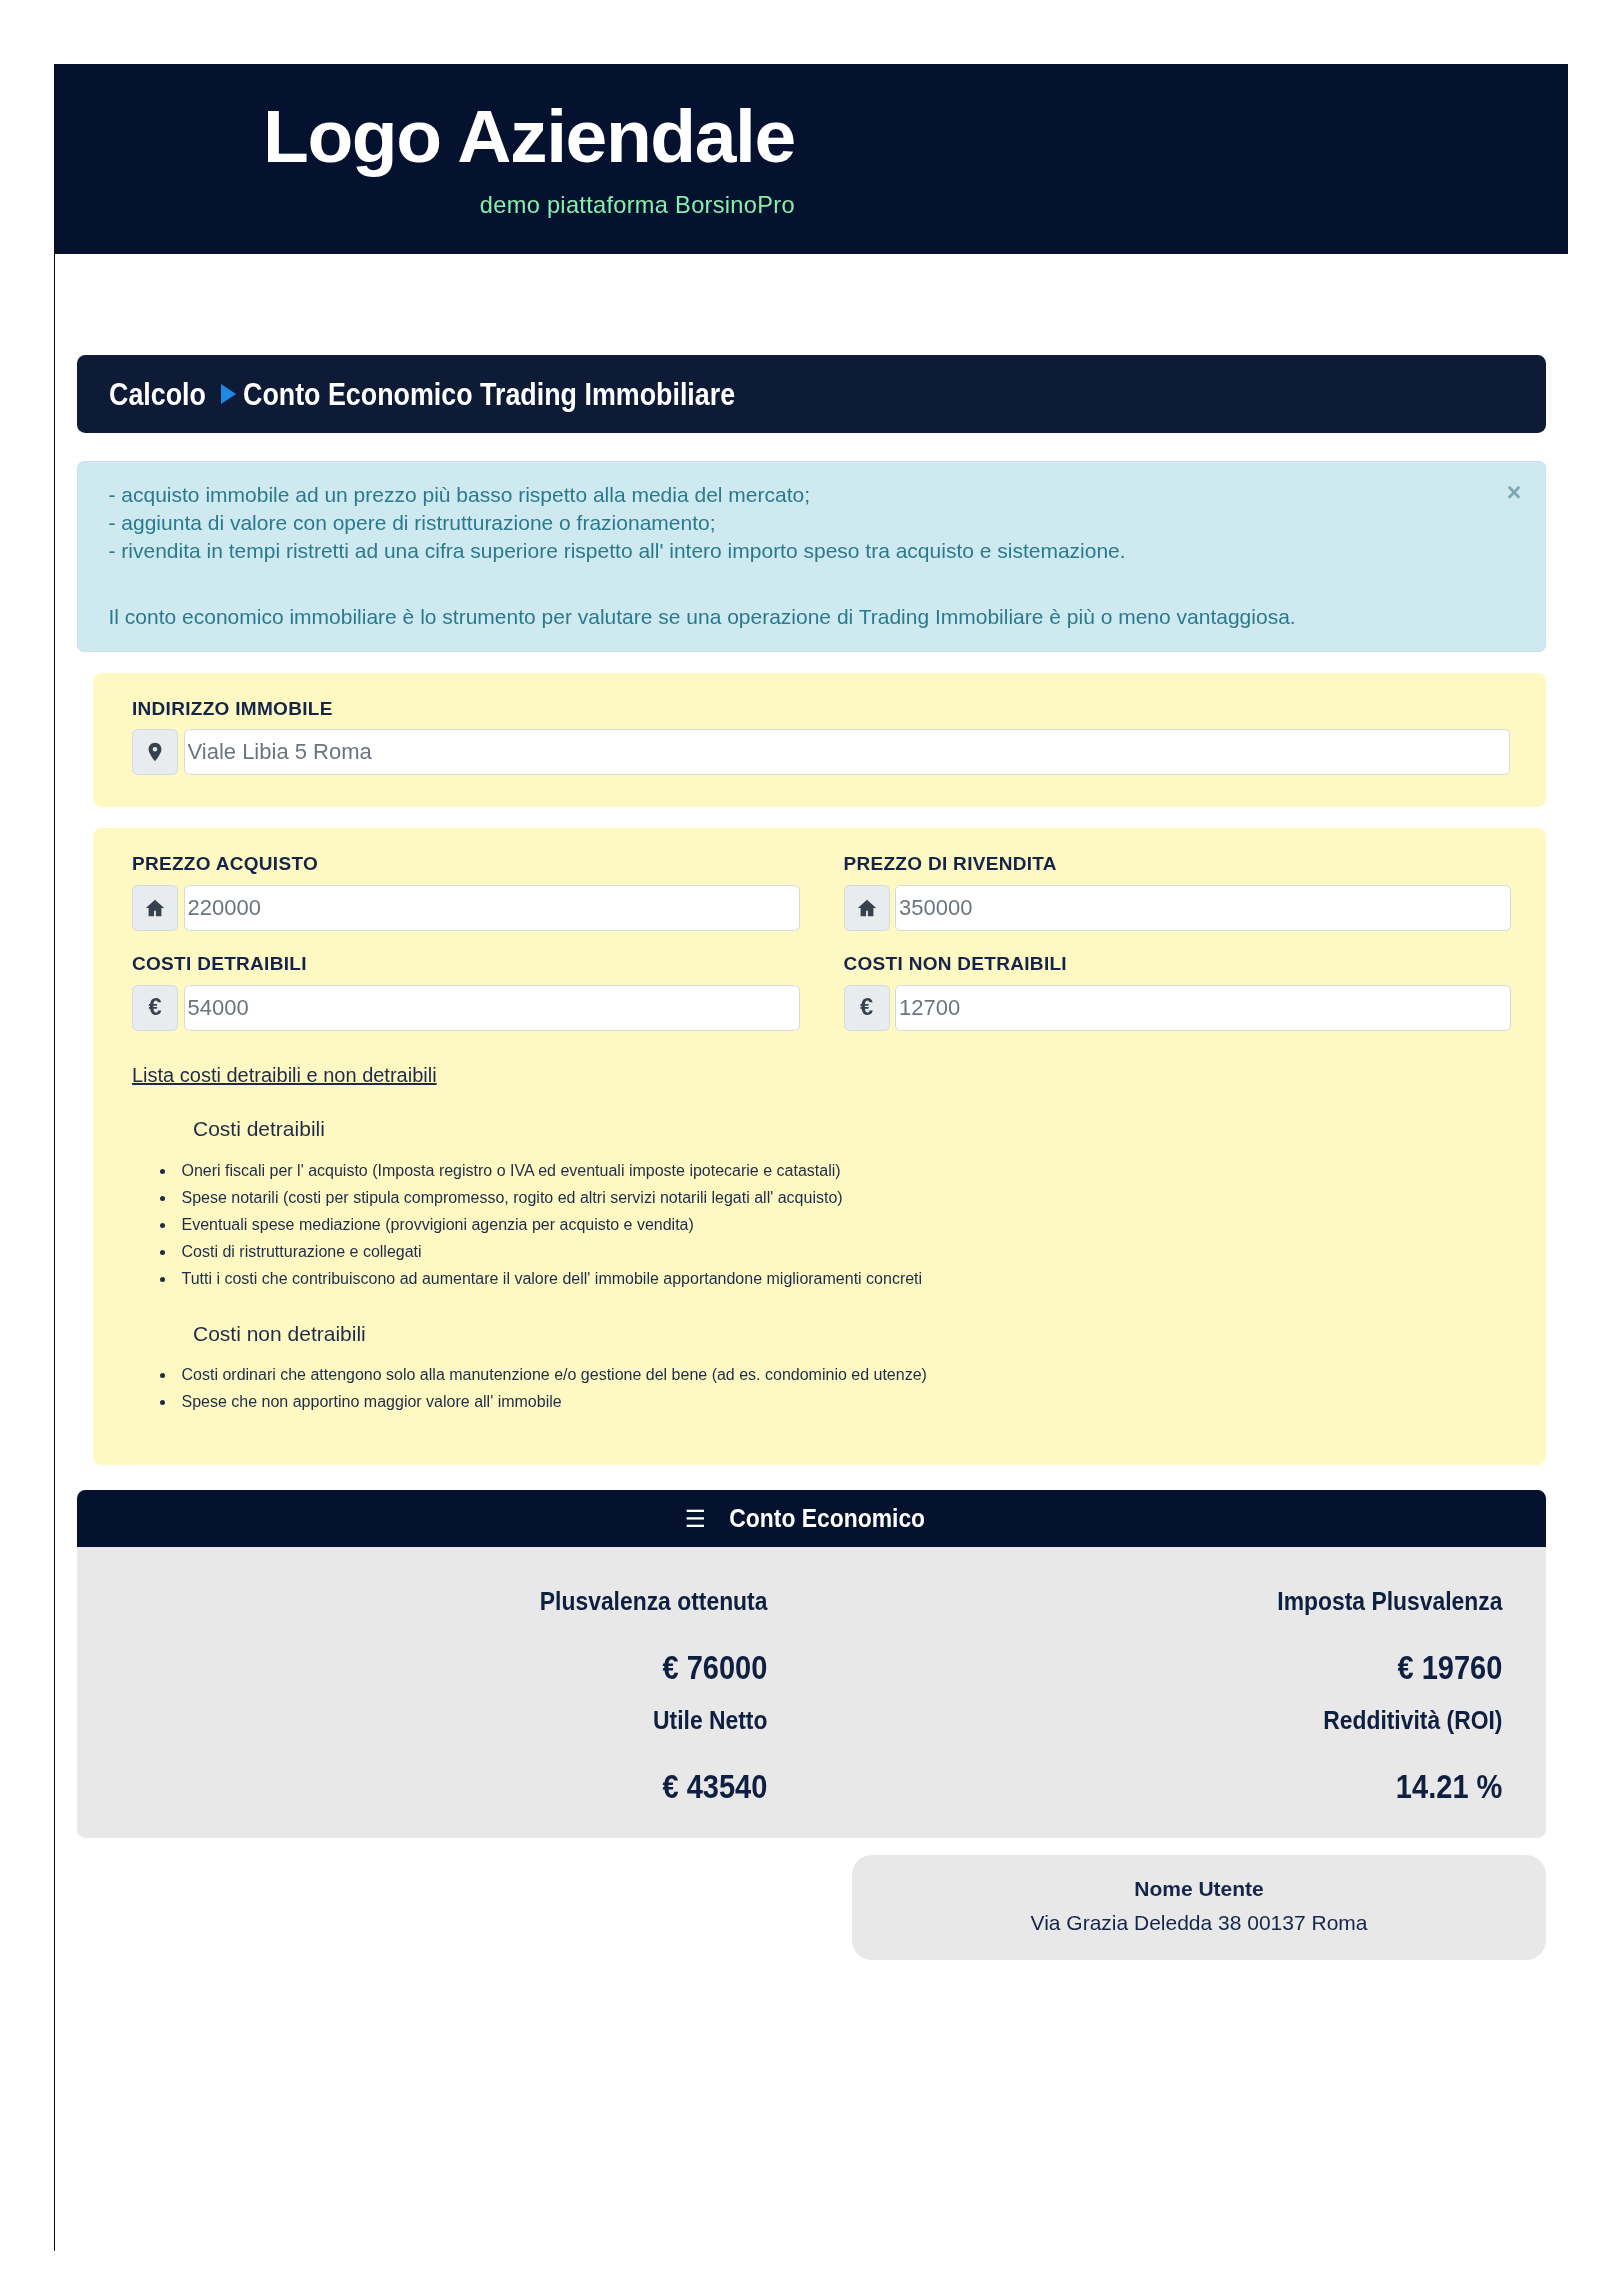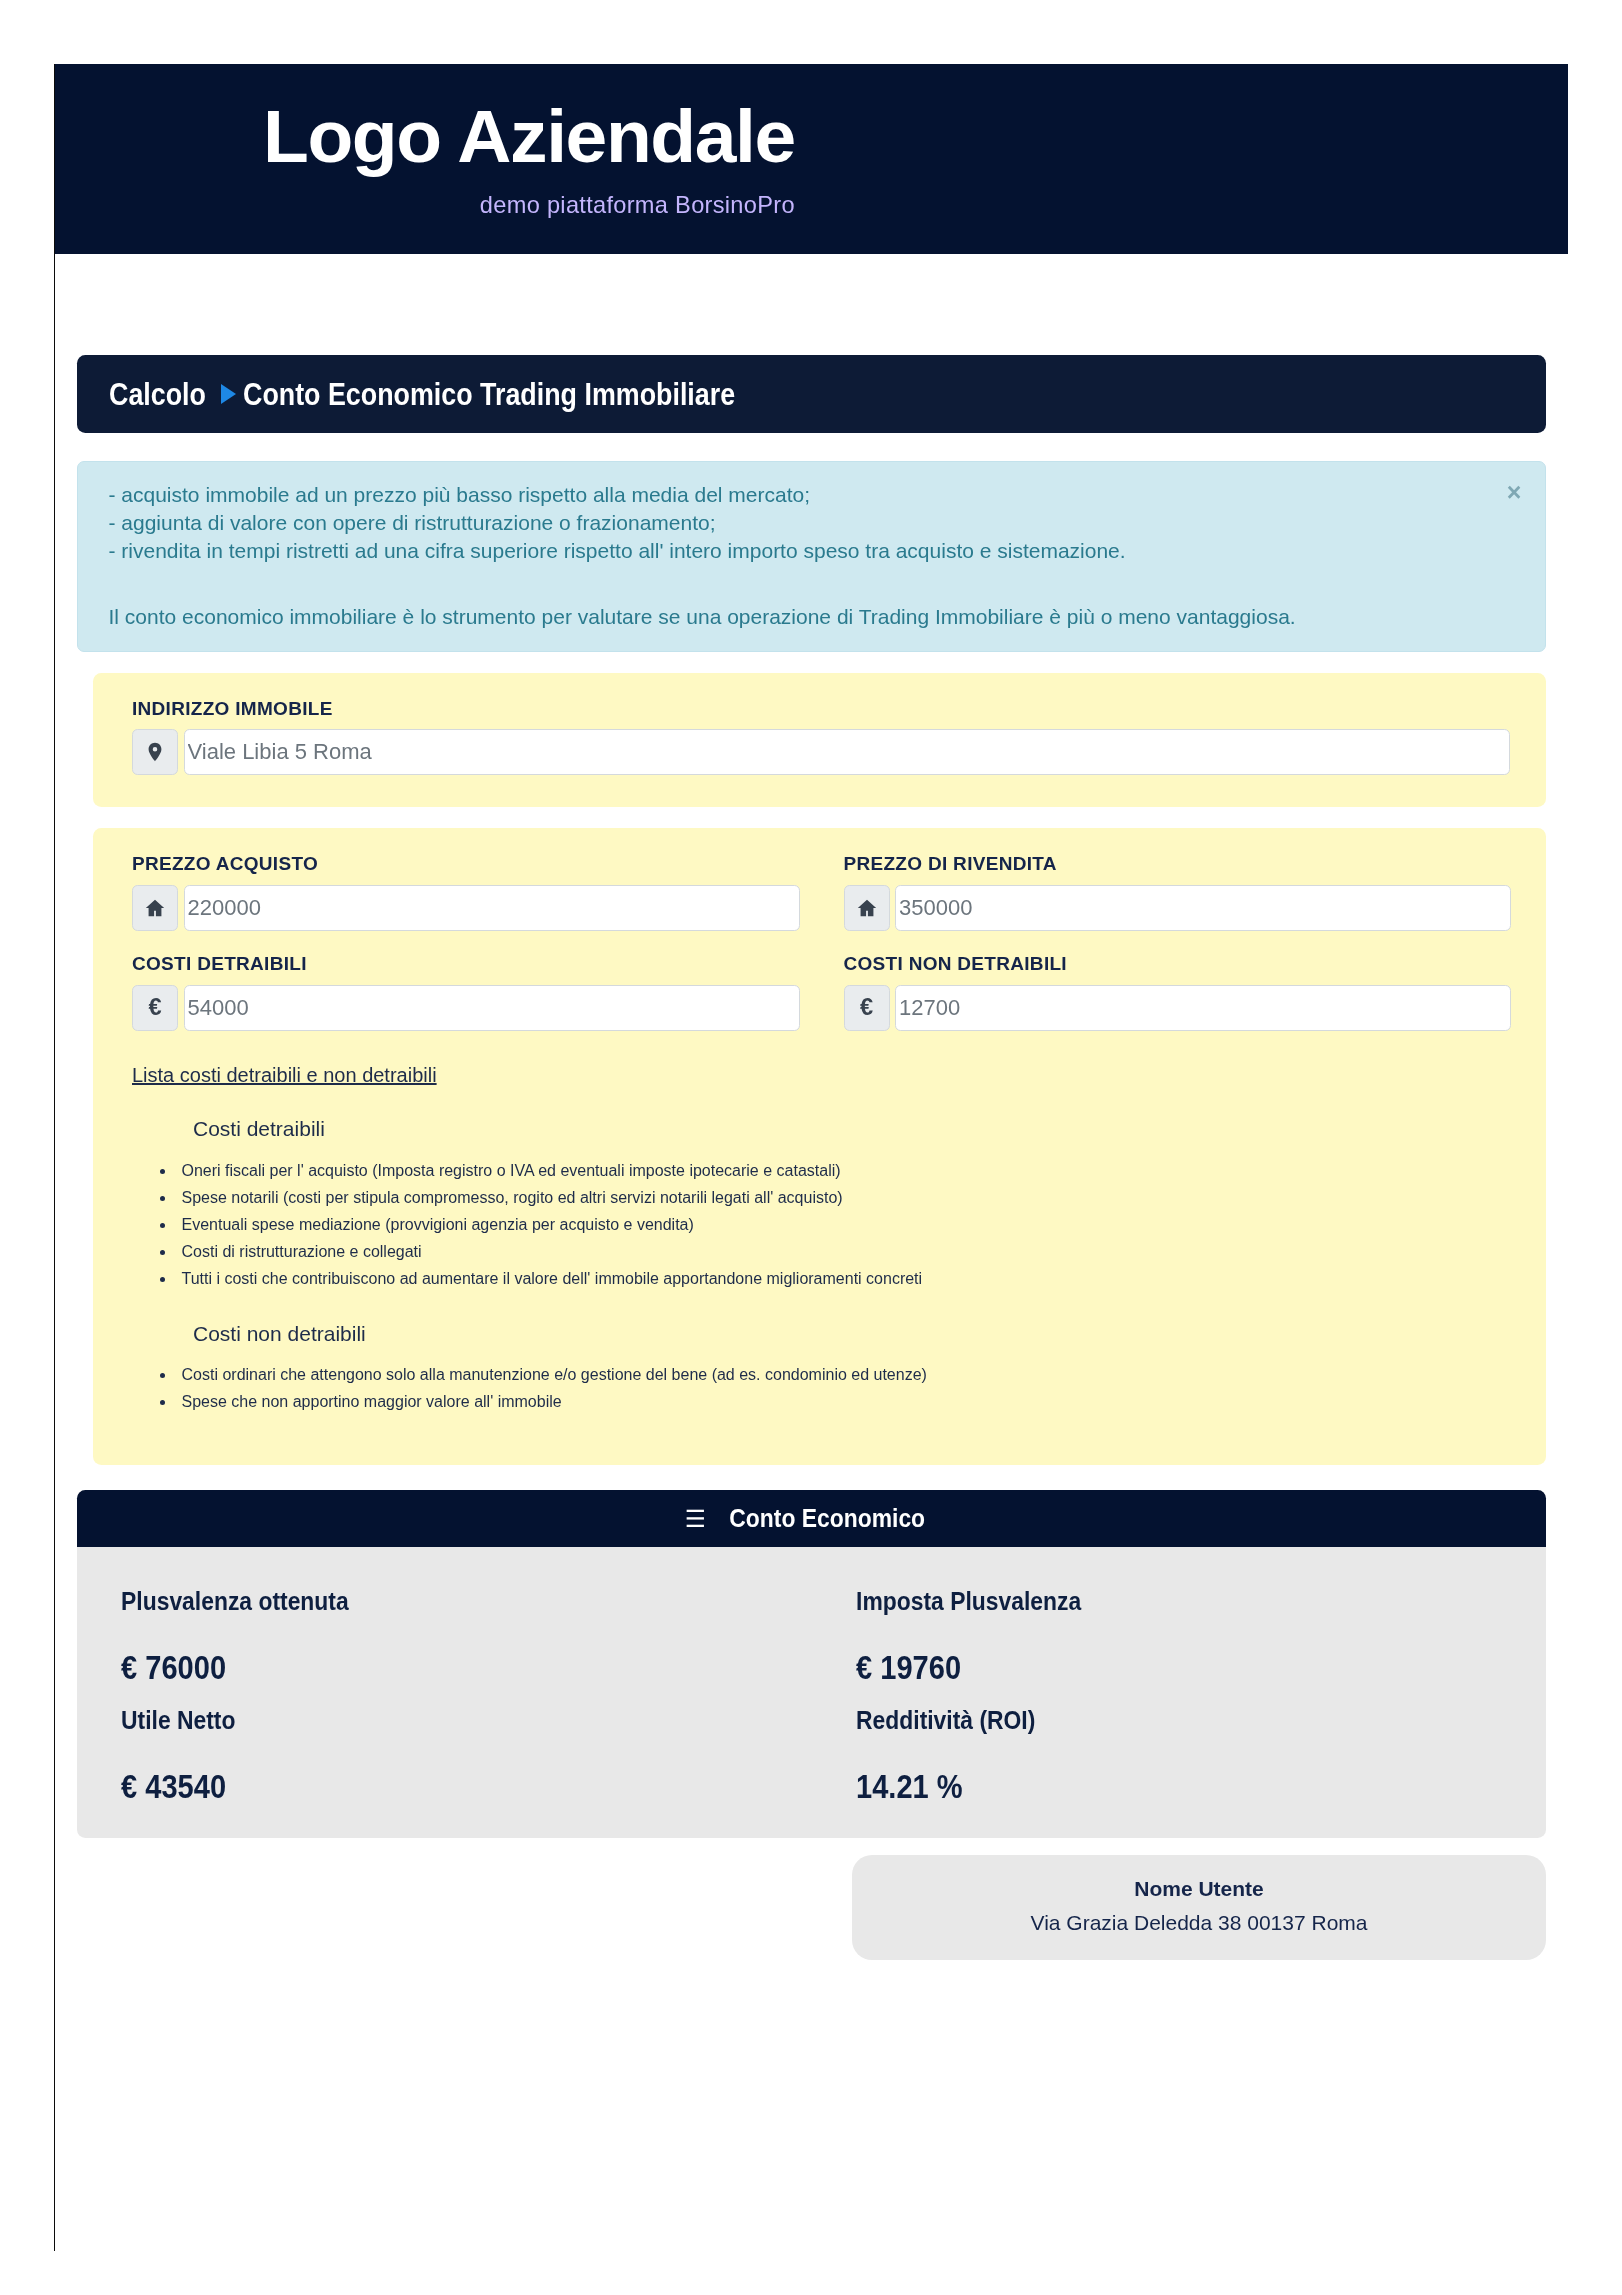--- a/index.html
+++ b/index.html
@@ -20,21 +20,21 @@
     height: 190px; background: #041230;
     display: flex; align-items: center;
     padding-left: 208px;
   }
   .logo-block { display: inline-block; text-align: right; }
   .logo-title {
     color: #ffffff; font-size: 75px; font-weight: bold;
     letter-spacing: -1.4px; line-height: 1;
   }
   .logo-subtitle {
-    color: #c4b5fd; font-size: 23.6px; margin-top: 18px; letter-spacing: 0.3px;
+    color: #86efac; font-size: 23.6px; margin-top: 18px; letter-spacing: 0.3px;
   }
   .inner { padding: 0 22px; }
   
   .breadcrumb {
     margin-top: 101px; height: 78px;
     background: #0d1b36; border-radius: 8.3px;
     display: flex; align-items: center;
     padding: 0 32px; color: #ffffff;
   }
   .crumb {
@@ -130,21 +130,21 @@
   .res-header .burger-icon { font-size: 23.6px; margin-right: 9.7px; }
   .res-title {
     font-size: 26px; font-weight: bold;
     transform: scaleX(0.88); transform-origin: center;
     white-space: nowrap;
   }
   .res-body {
     background: #e8e8e8; border-radius: 0 0 8.3px 8.3px;
     padding: 39px 0 32px;
     display: grid; grid-template-columns: 1fr 1fr;
-    text-align: left; color: #0e1f40;
+    text-align: right; color: #0e1f40;
   }
   .res-label, .res-value {
     transform: scaleX(0.88); transform-origin: center;
     white-space: nowrap;
   }
   .res-label { font-size: 26px; font-weight: bold; }
   .res-value { font-size: 33px; font-weight: bold; }
   .mt-val { margin-top: 32px; }
   .mt-lab { margin-top: 18px; }
   

